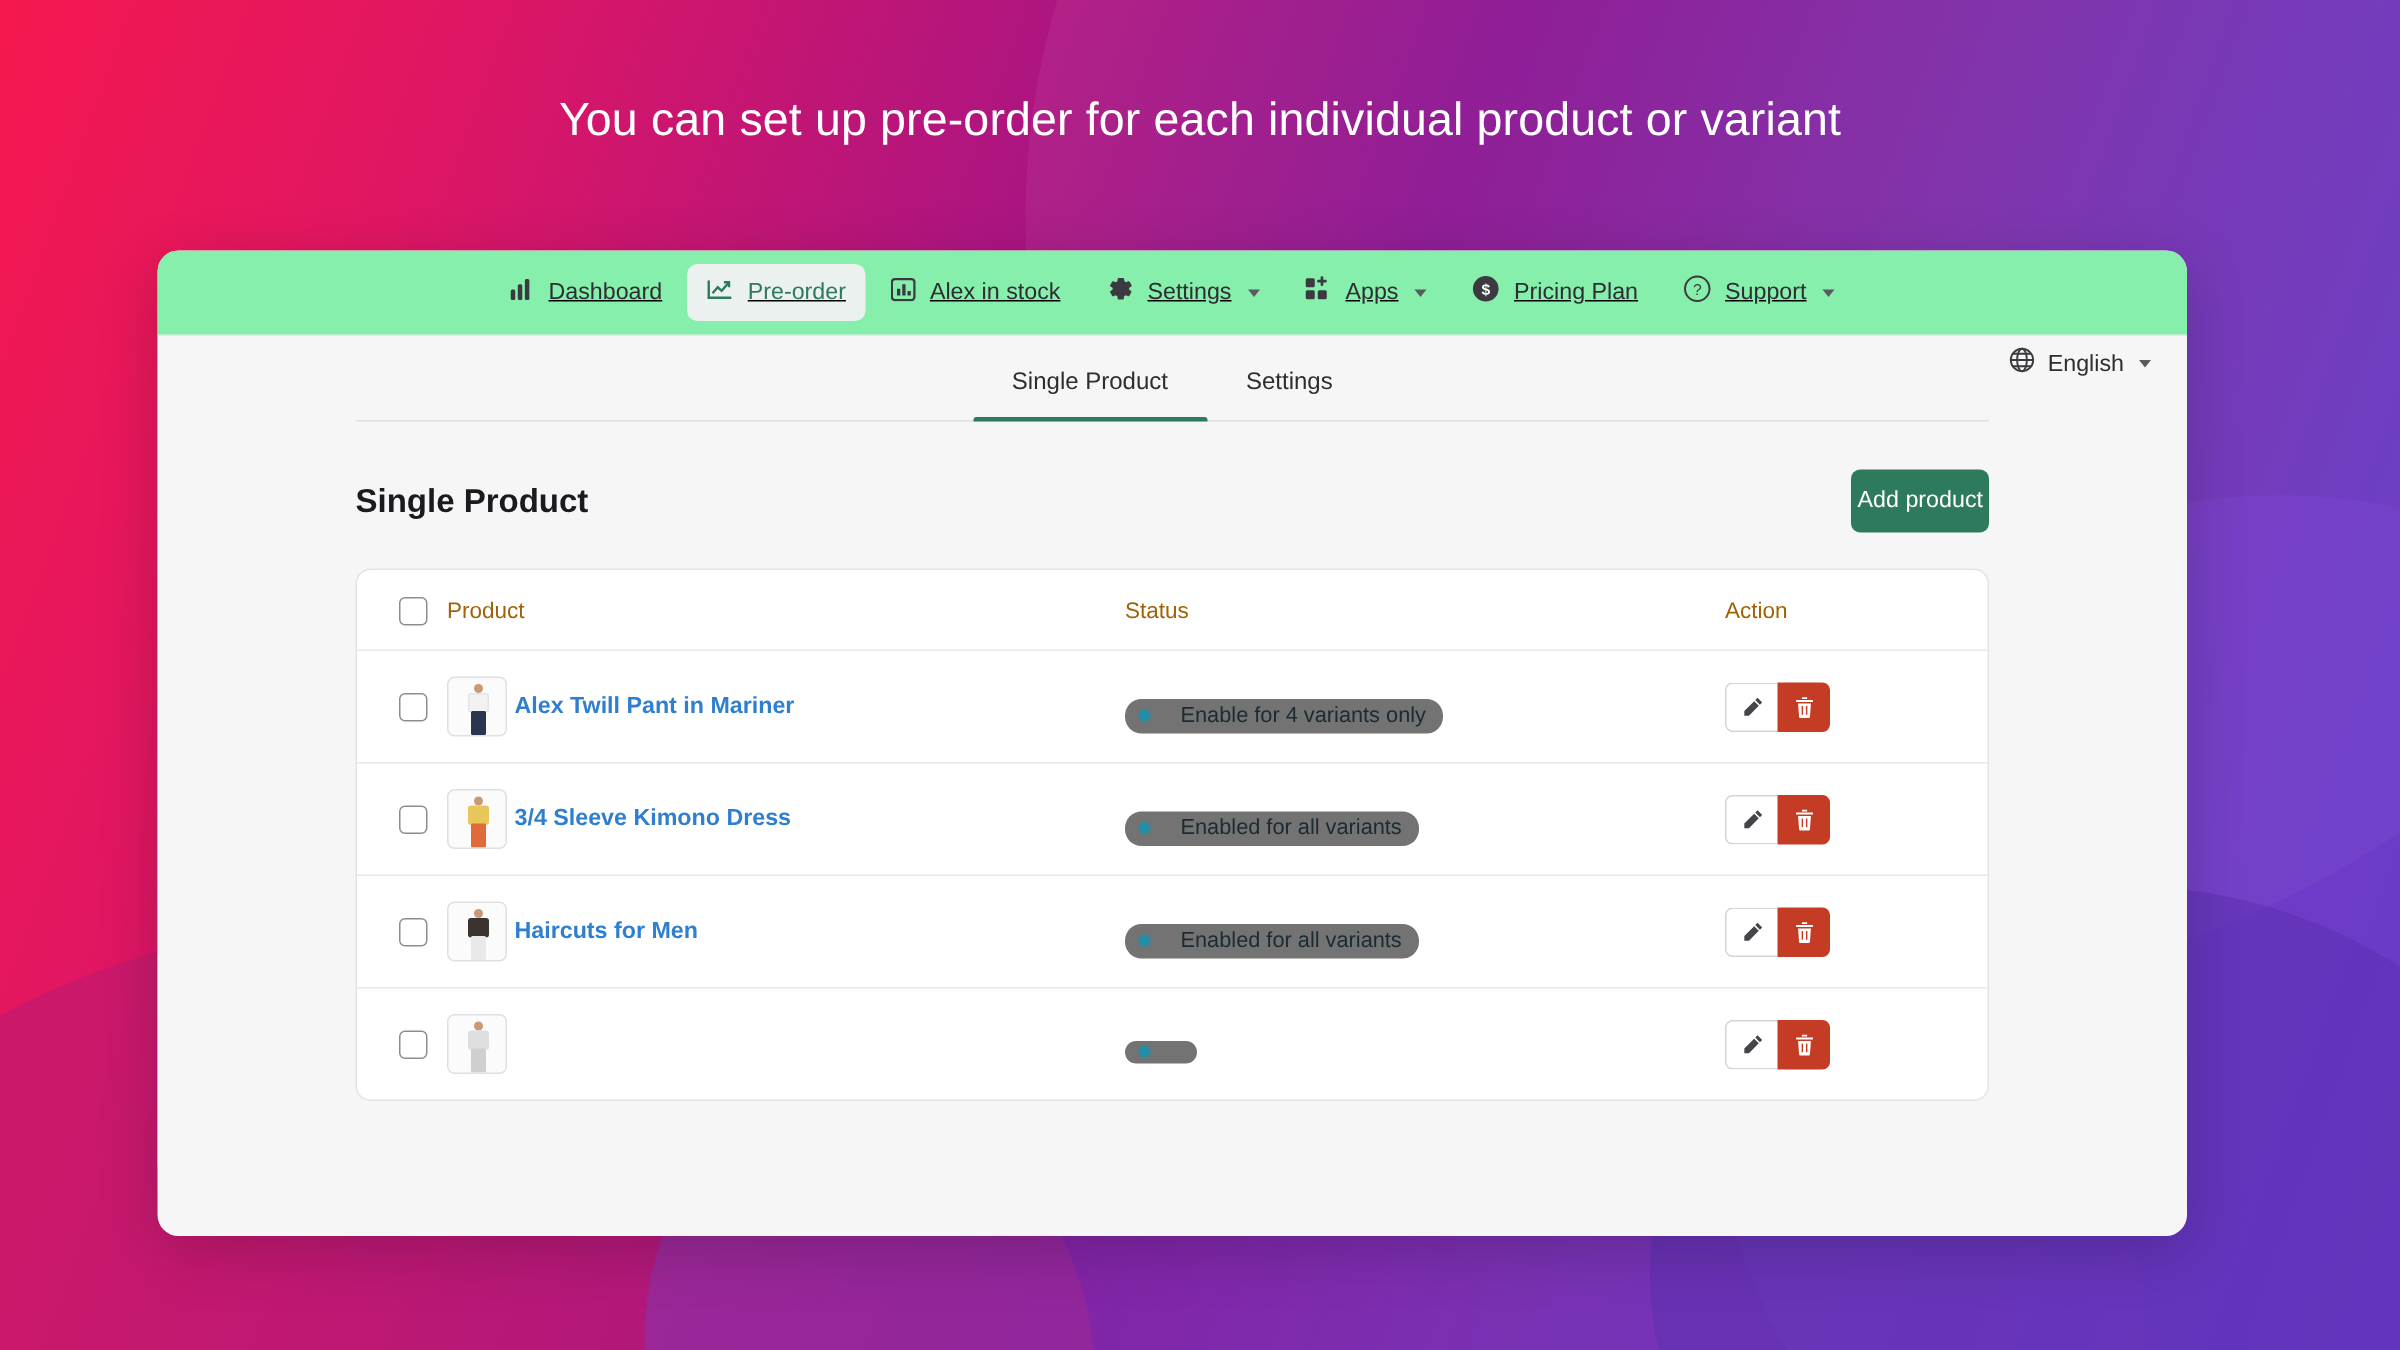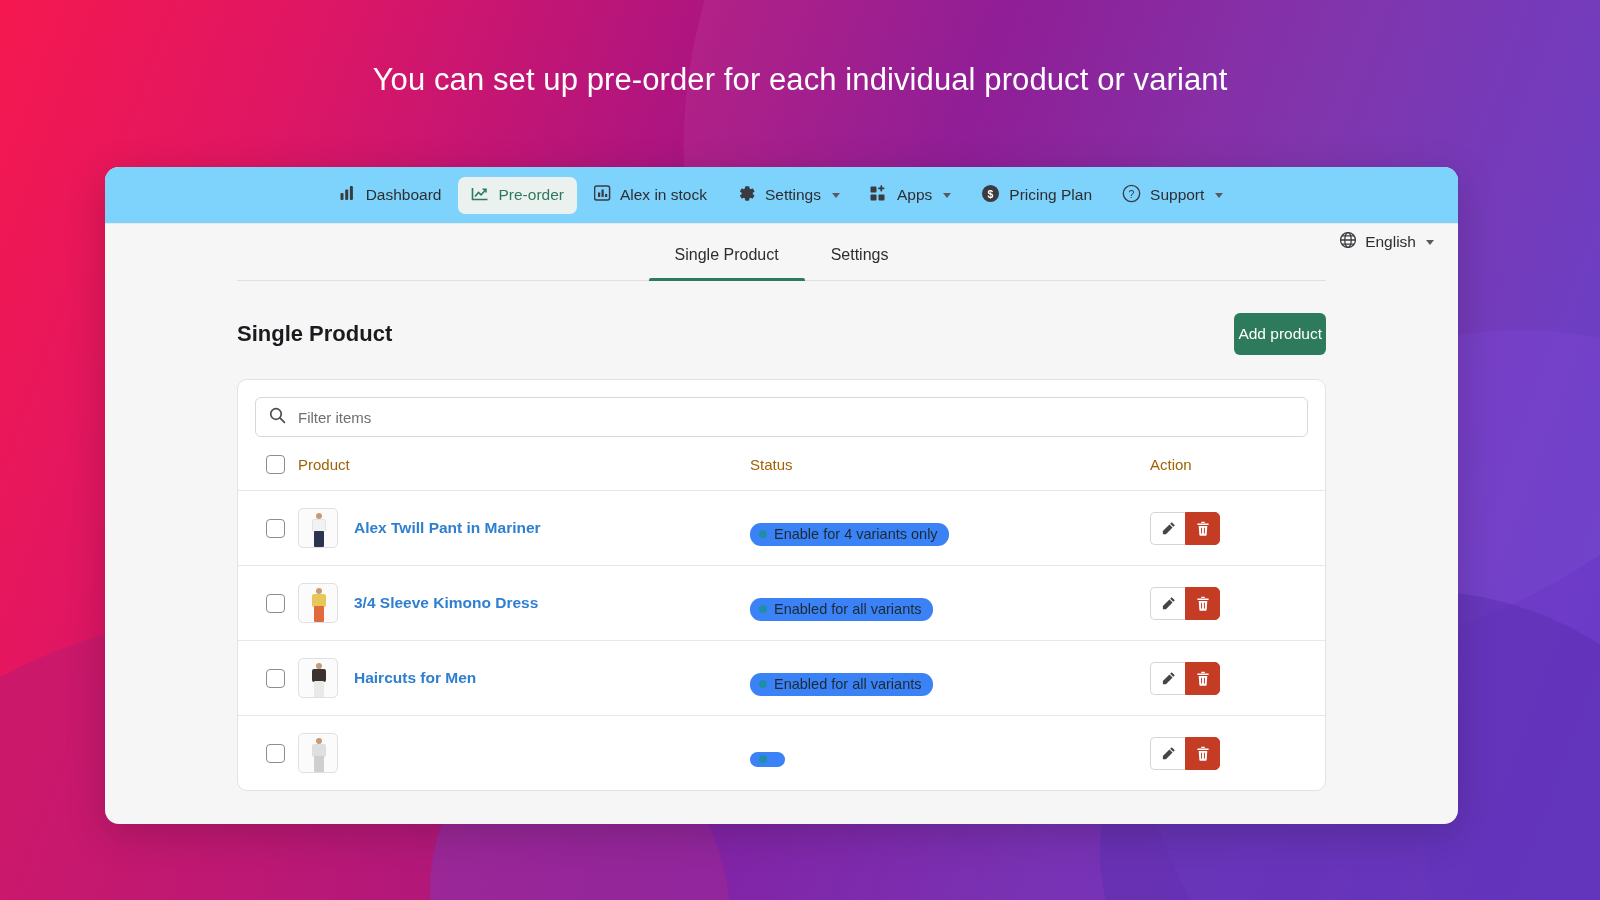--- a/index.html
+++ b/index.html
@@ -104,24 +104,25 @@
     font-weight: 400;
   }
   #titlebar-right {
     margin-left: auto; display: flex; align-items: center; gap: 18px;
   }
   .tb-icon { color: #4a4a4f; display: flex; align-items: center; }
 
   
   #appnav {
     height: 57px;
-    background: #7dd3fc;
+    background: #86efac;
     display: flex; align-items: center;
     padding: 0 24px;
     border-bottom: 1px solid #e8e8ea;
+    text-decoration: underline;
   }
   #nav-items { display: flex; align-items: center; gap: 4px; margin: 0 auto 0 auto; }
   .nav-item {
     display: flex; align-items: center; gap: 9px;
     padding: 8px 13px;
     border-radius: 7px;
     font-size: 15.5px;
     color: #2e2e32;
     cursor: pointer;
     white-space: nowrap;
@@ -223,21 +224,21 @@
     padding: 18px 0 16px 0;
   }
   .col-chk  { width: 60px; padding-left: 28px !important; }
   .col-prod { width: auto; }
   .col-stat { width: 400px; margin-left: 24px; }
   .col-act  { width: 175px; }
 
   tbody tr { border-top: 1px solid #e8e8ea; }
   tbody td { padding: 17px 0; vertical-align: middle; }
 
-  .prod-cell { display: flex; align-items: center; gap: 16px; }
+  .prod-cell { display: flex; align-items: center; gap: 5px; }
   .thumb {
     width: 40px; height: 40px;
     border: 1px solid #e0e0e3;
     border-radius: 5px;
     background: #fbfbfb;
     flex: none;
     overflow: hidden;
     position: relative;
   }
   .thumb .t1, .thumb .t2, .thumb .t3 { position: absolute; }
@@ -247,22 +248,22 @@
 
   .prod-link {
     font-size: 15.5px;
     color: #2f7fd0;
     font-weight: bold;
     text-decoration: none;
     cursor: pointer;
   }
 
   .badge {
-    display: inline-flex; align-items: center; gap: 7px;
-    background: #3b82f6;
+    display: inline-flex; align-items: center; gap: 20px;
+    background: #737373;
     color: #1b2b33;
     font-size: 14.5px;
     border-radius: 11px;
     padding: 3px 11px 4px 9px;
     margin-top: 12px;
   }
   .badge .dot {
     width: 8px; height: 8px; border-radius: 50%;
     background: #1f8fa8; flex: none;
   }
@@ -408,31 +409,20 @@
       </div>
     </div>
 
     <div id="page-head">
       <div id="page-title">Single Product</div>
       <button id="add-product-btn">Add product</button>
     </div>
 
     <div id="card">
 
-      <div id="search-wrap">
-        <div id="search-box">
-          <span>
-            <svg width="17" height="17" viewBox="0 0 18 18" fill="none" stroke="#4a4a50" stroke-width="1.8">
-              <circle cx="7.4" cy="7.4" r="5.6"></circle>
-              <path d="M11.6 11.6L16.3 16.3" stroke-linecap="round"></path>
-            </svg>
-          </span>
-          <input id="search-input" type="text" placeholder="Filter items" style="">
-        </div>
-      </div>
 
       <table>
         <thead>
           <tr>
             <th class="col-chk">
               <div class="chk"></div>
             </th>
             <th class="col-prod">Product</th>
             <th class="col-stat">Status</th>
             <th class="col-act">Action</th>

